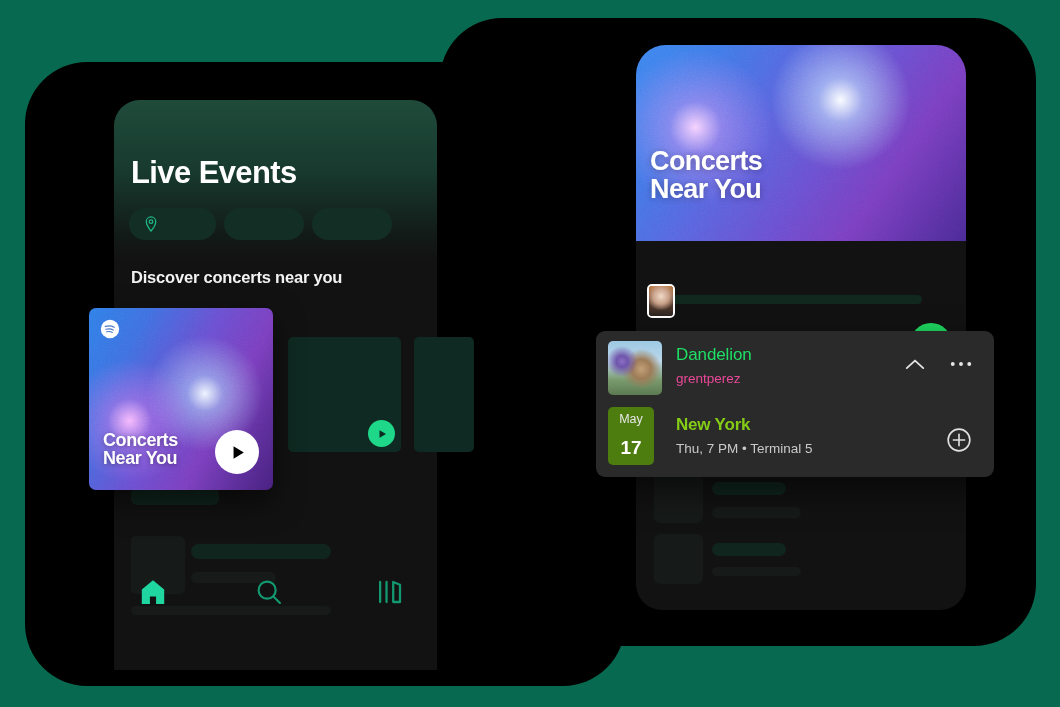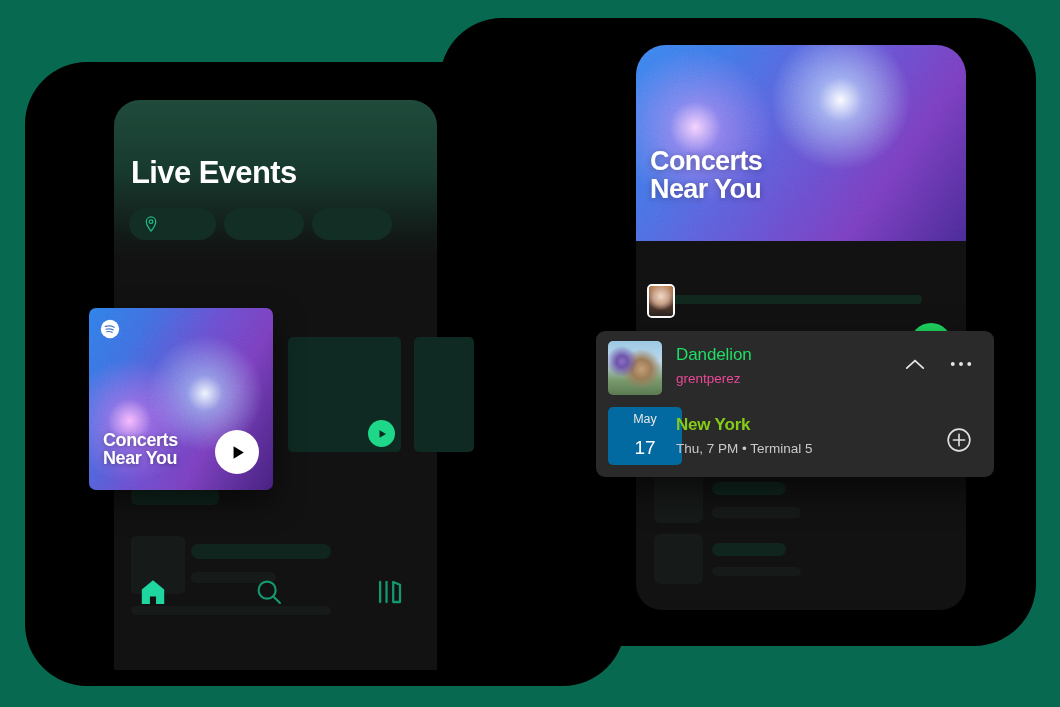--- a/index.html
+++ b/index.html
@@ -146,26 +146,26 @@
     position: absolute; left: 80px; top: 14px;
     font-size: 17px; font-weight: 400; color: #1fdf64; letter-spacing: -0.1px;
   }
   #ev-artist {
     position: absolute; left: 80px; top: 40px;
     font-size: 13.5px; font-weight: 400; color: #ec4899;
   }
   #ev-chevron { position: absolute; right: 68px; top: 26px; width: 22px; height: 14px; }
   #ev-more { position: absolute; right: 22px; top: 30px; width: 22px; height: 6px; }
   #ev-date {
-    position: absolute; left: 12px; top: 76px; width: 74px; height: 58px;
-    background: #0369a1; border-radius: 5px;
+    position: absolute; left: 12px; top: 76px; width: 46px; height: 58px;
+    background: #4d7c0f; border-radius: 5px;
     display: flex; flex-direction: column; align-items: center; justify-content: center; gap: 12px;
   }
   #ev-month { font-size: 12.5px; color: #e8e8e8; line-height: 1.1; }
-  #ev-day { font-size: 19px; font-weight: 400; color: #fff; line-height: 1.1; }
+  #ev-day { font-size: 19px; font-weight: 700; color: #fff; line-height: 1.1; }
   #ev-city {
     position: absolute; left: 80px; top: 84px;
     font-size: 17px; font-weight: 700; color: #84cc16; letter-spacing: -0.2px;
   }
   #ev-meta {
     position: absolute; left: 80px; top: 110px;
     font-size: 13.5px; color: #c9c9c9;
   }
   #ev-add { position: absolute; right: 22px; top: 96px; width: 26px; height: 26px; }
 
@@ -224,20 +224,21 @@
   </div>
 
   <div class="pill" id="pill-0"></div>
   <div class="pill" id="pill-1"></div>
   <div class="pill" id="pill-2"></div>
   <svg id="pin-icon" viewBox="0 0 24 24">
     <path d="M12 2.6c-3.5 0-6.3 2.8-6.3 6.3 0 4.7 6.3 12.5 6.3 12.5s6.3-7.8 6.3-12.5c0-3.5-2.8-6.3-6.3-6.3z" fill="none" stroke="#1fb887" stroke-width="1.7"></path>
     <circle cx="12" cy="8.9" r="2.4" fill="none" stroke="#1fb887" stroke-width="1.7"></circle>
   </svg>
 
+  <div id="discover">Discover concerts near you</div>
 
   <div id="ph-card"></div>
   <div id="ph-card2"></div>
   <div id="ph-play">
     <svg width="12" height="12" viewBox="0 0 24 24">
       <path d="M7 4.5v15l13-7.5z" fill="#0b2a20"></path>
     </svg>
   </div>
 
   <div id="concert-card">

